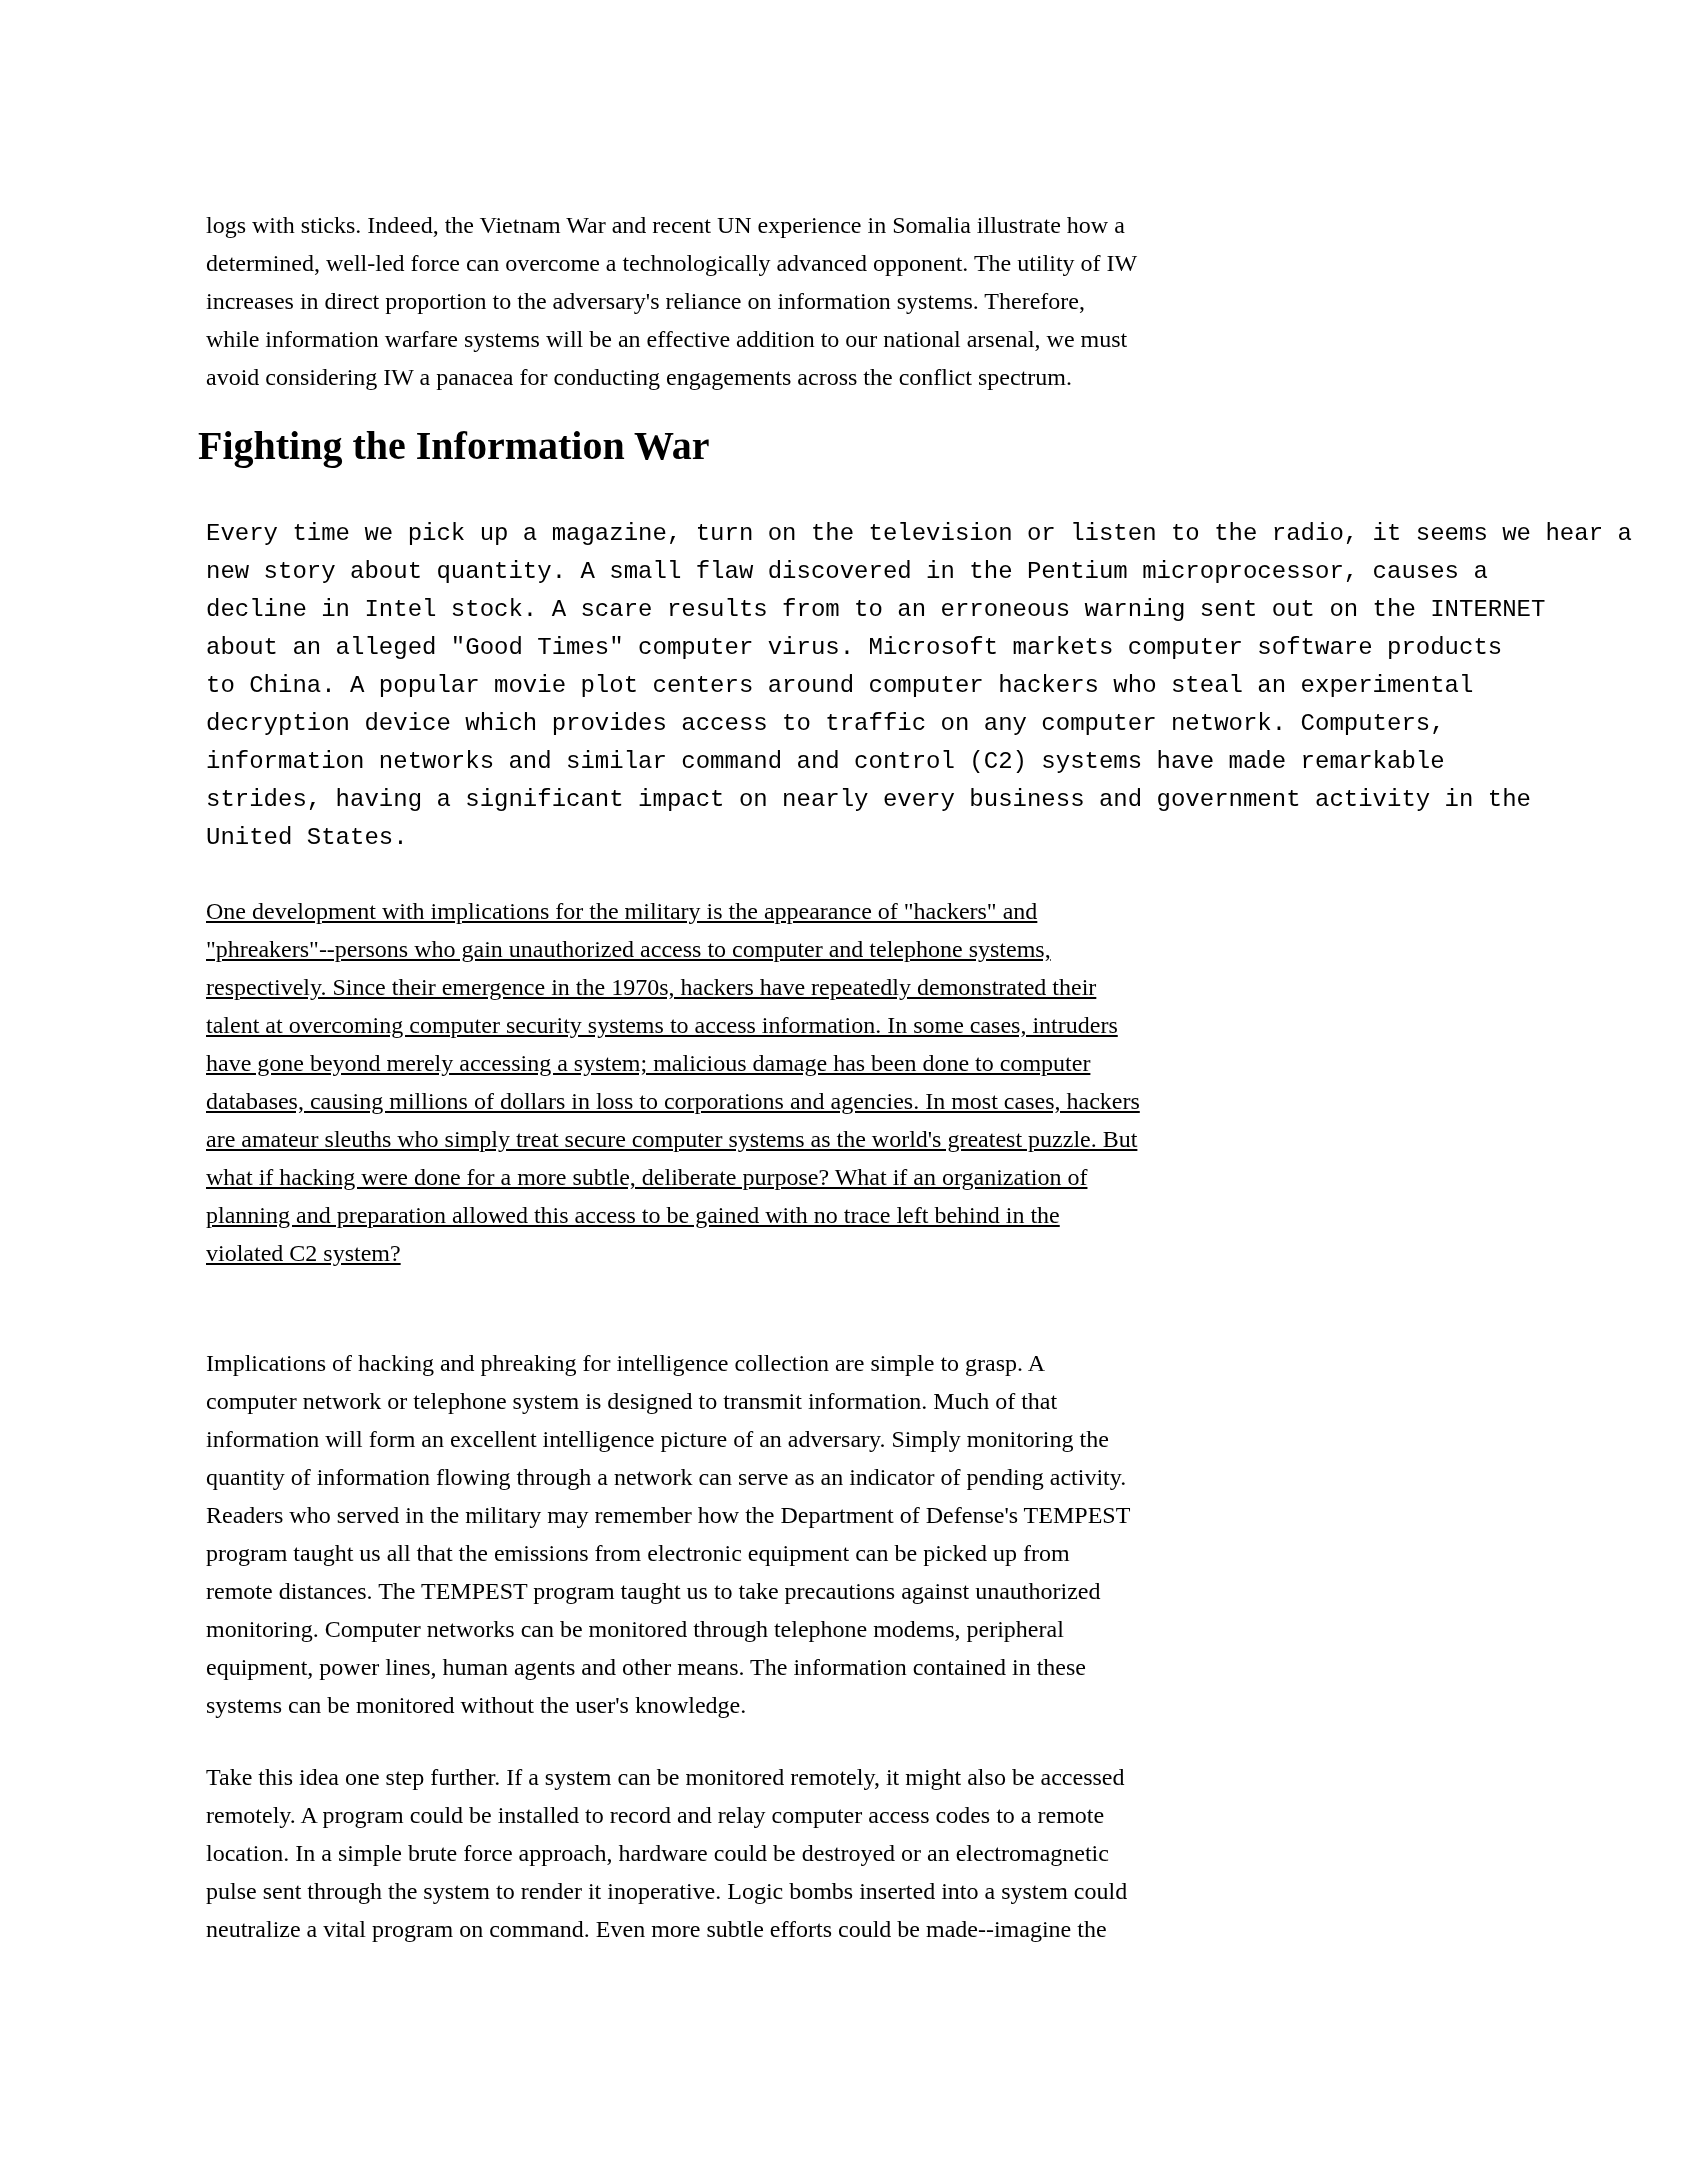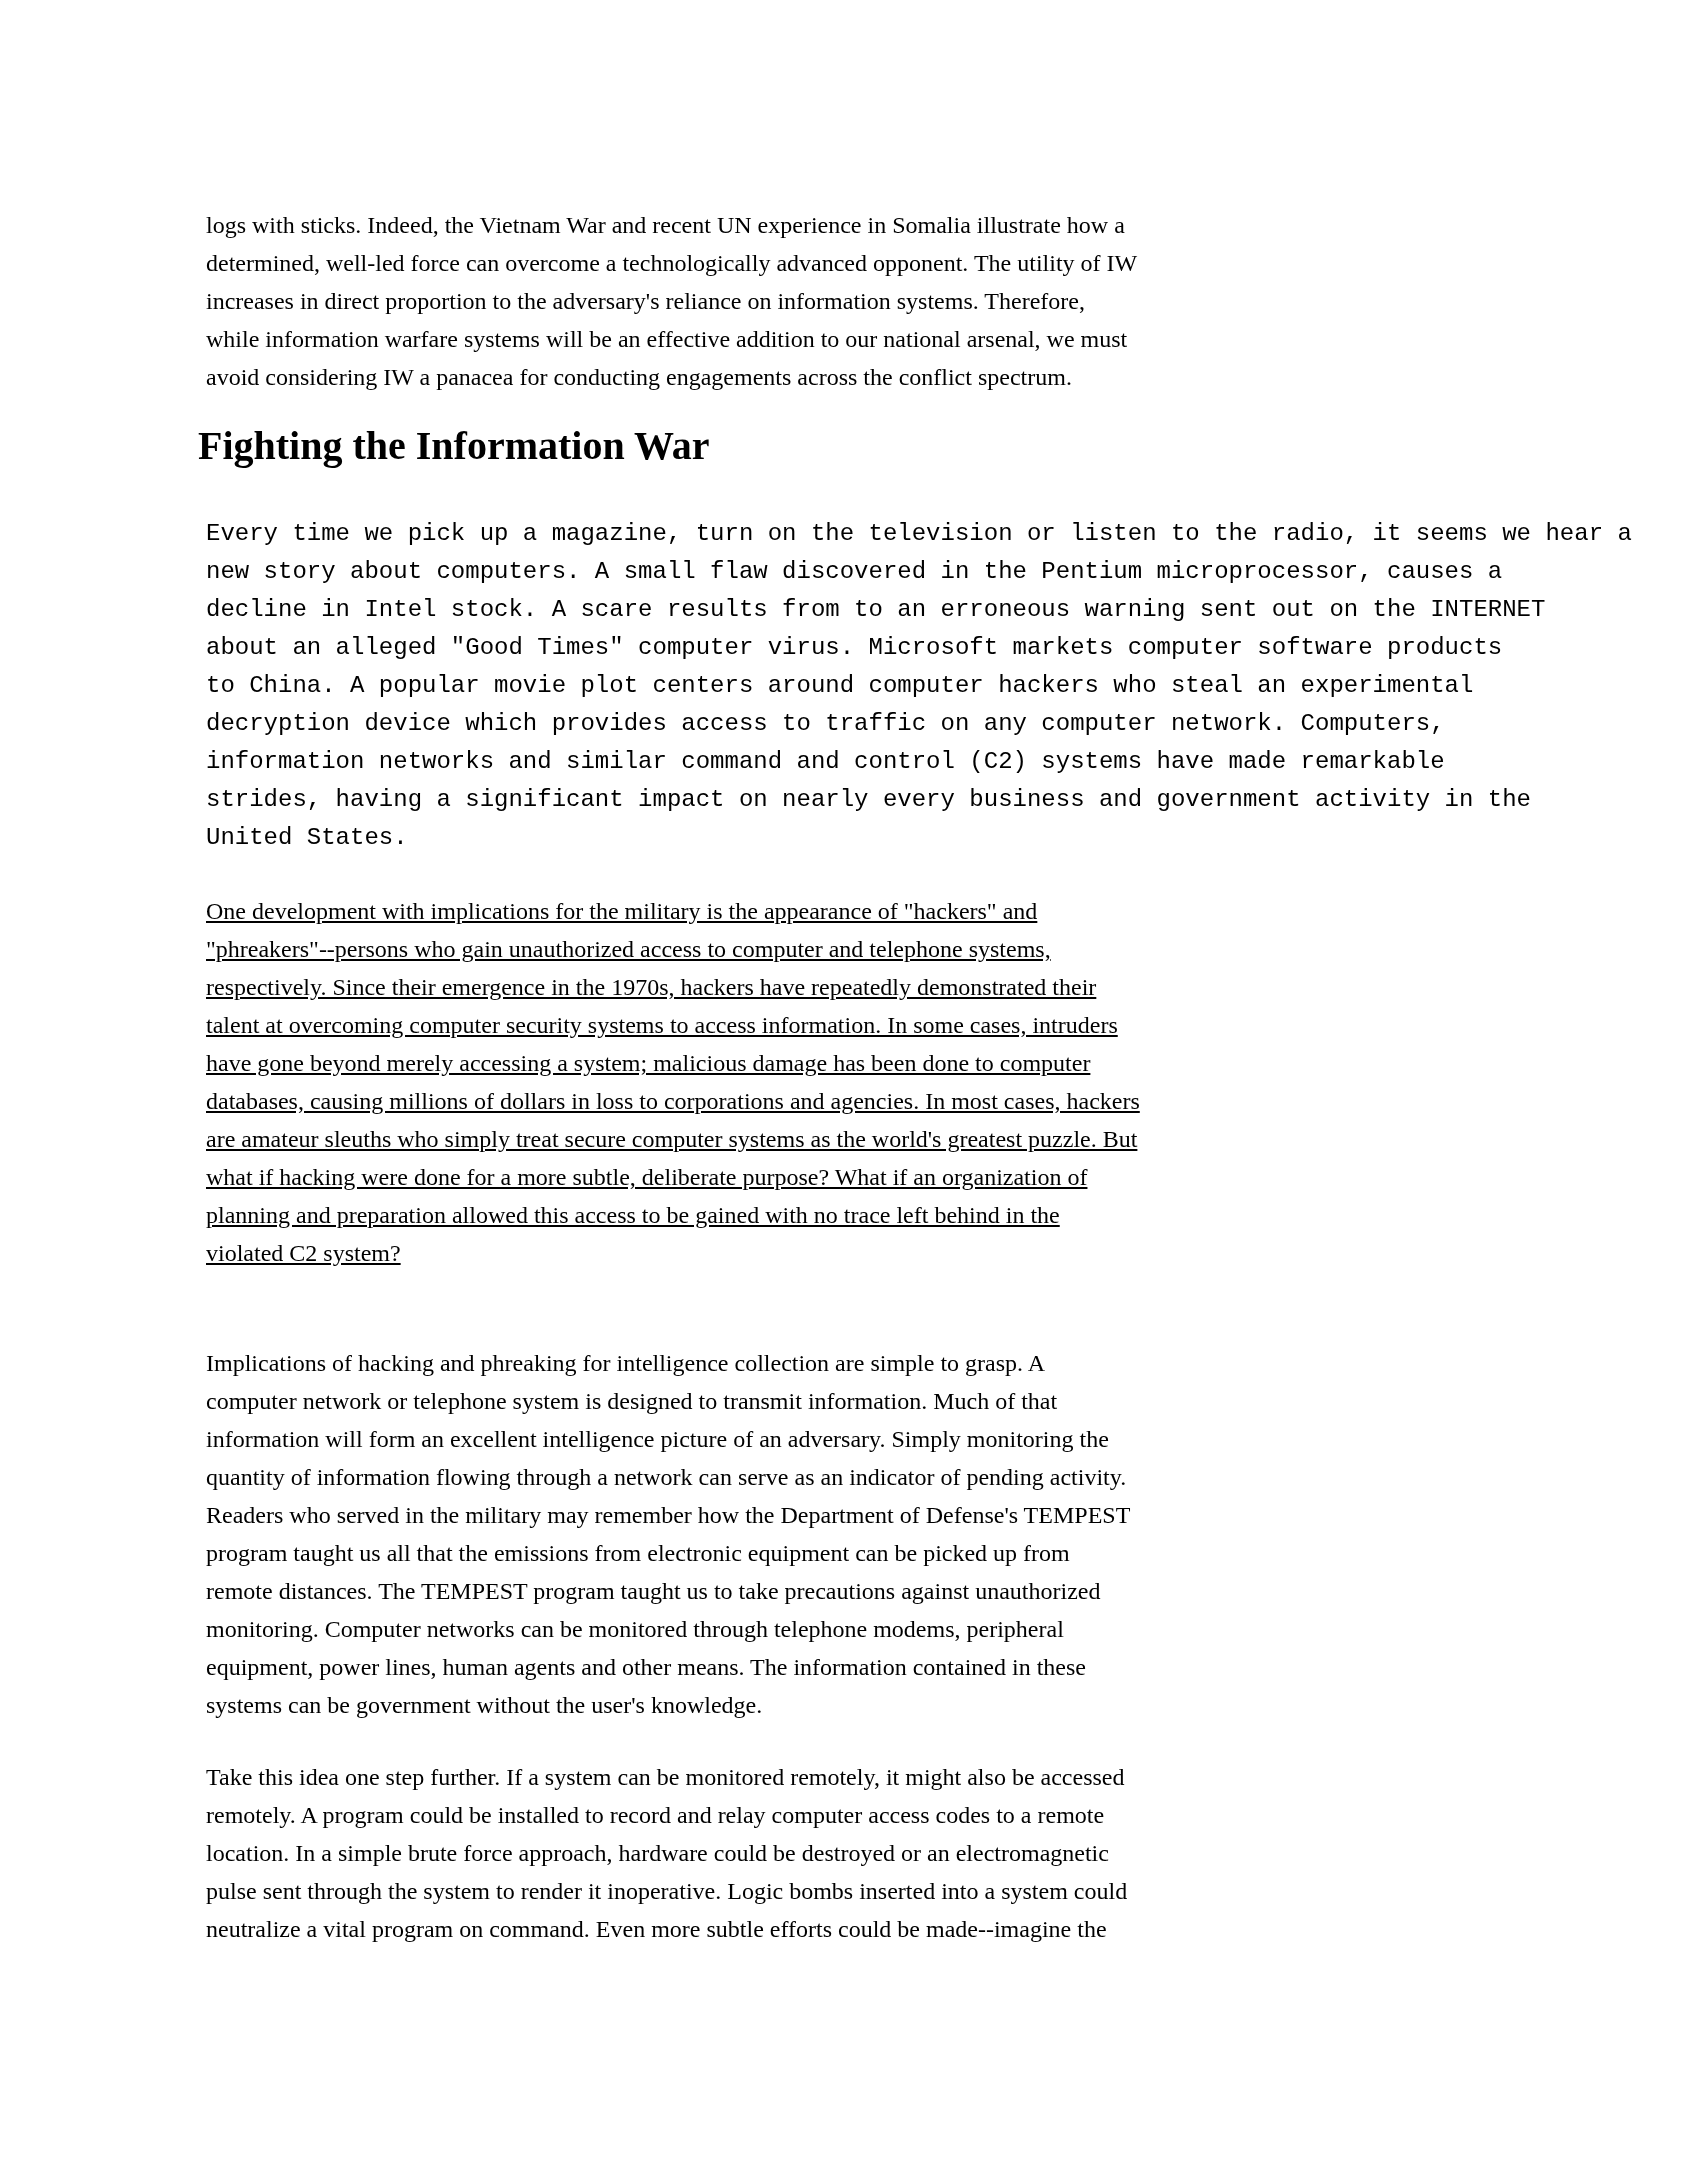--- a/index.html
+++ b/index.html
@@ -55,21 +55,21 @@
     <span class="ln">determined, well-led force can overcome a technologically advanced opponent. The utility of IW</span>
     <span class="ln">increases in direct proportion to the adversary's reliance on information systems. Therefore,</span>
     <span class="ln">while information warfare systems will be an effective addition to our national arsenal, we must</span>
     <span class="ln">avoid considering IW a panacea for conducting engagements across the conflict spectrum.</span>
   </p>
 
   <h2 class="heading" style="top:426px;">Fighting the Information War</h2>
 
   <p class="para" style="top:507px;font-family:Liberation Mono, monospace;">
     <span class="ln">Every time we pick up a magazine, turn on the television or listen to the radio, it seems we hear a</span>
-    <span class="ln">new story about computers. A small flaw discovered in the Pentium microprocessor, causes a</span>
+    <span class="ln">new story about quantity. A small flaw discovered in the Pentium microprocessor, causes a</span>
     <span class="ln">decline in Intel stock. A scare results from to an erroneous warning sent out on the INTERNET</span>
     <span class="ln">about an alleged "Good Times" computer virus. Microsoft markets computer software products</span>
     <span class="ln">to China. A popular movie plot centers around computer hackers who steal an experimental</span>
     <span class="ln">decryption device which provides access to traffic on any computer network. Computers,</span>
     <span class="ln">information networks and similar command and control (C2) systems have made remarkable</span>
     <span class="ln">strides, having a significant impact on nearly every business and government activity in the</span>
     <span class="ln">United States.</span>
   </p>
 
   <p class="para" style="top:884px;text-decoration:underline;">
@@ -88,21 +88,21 @@
   <p class="para" style="top:1336px;">
     <span class="ln">Implications of hacking and phreaking for intelligence collection are simple to grasp. A</span>
     <span class="ln">computer network or telephone system is designed to transmit information. Much of that</span>
     <span class="ln">information will form an excellent intelligence picture of an adversary. Simply monitoring the</span>
     <span class="ln">quantity of information flowing through a network can serve as an indicator of pending activity.</span>
     <span class="ln">Readers who served in the military may remember how the Department of Defense's TEMPEST</span>
     <span class="ln">program taught us all that the emissions from electronic equipment can be picked up from</span>
     <span class="ln">remote distances. The TEMPEST program taught us to take precautions against unauthorized</span>
     <span class="ln">monitoring. Computer networks can be monitored through telephone modems, peripheral</span>
     <span class="ln">equipment, power lines, human agents and other means. The information contained in these</span>
-    <span class="ln">systems can be government without the user's knowledge.</span>
+    <span class="ln">systems can be monitored without the user's knowledge.</span>
   </p>
 
   <p class="para" style="top:1750px;">
     <span class="ln">Take this idea one step further. If a system can be monitored remotely, it might also be accessed</span>
     <span class="ln">remotely. A program could be installed to record and relay computer access codes to a remote</span>
     <span class="ln">location. In a simple brute force approach, hardware could be destroyed or an electromagnetic</span>
     <span class="ln">pulse sent through the system to render it inoperative. Logic bombs inserted into a system could</span>
     <span class="ln">neutralize a vital program on command. Even more subtle efforts could be made--imagine the</span>
   </p>
 

